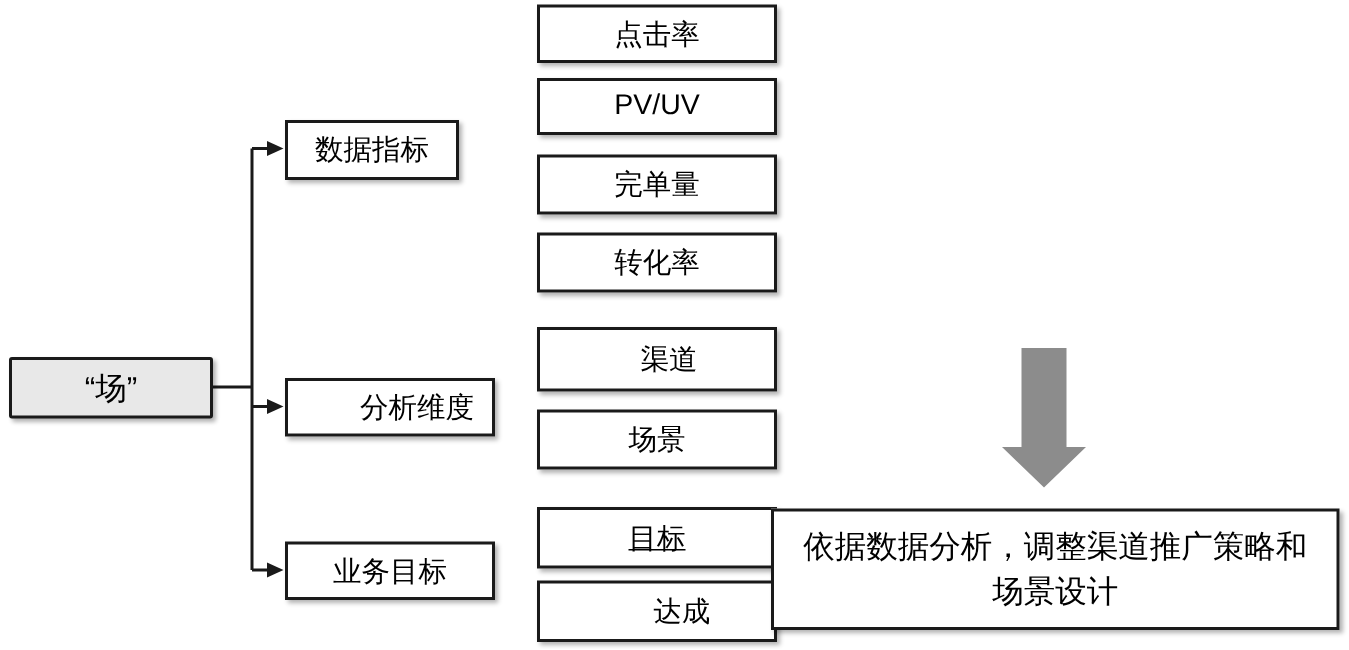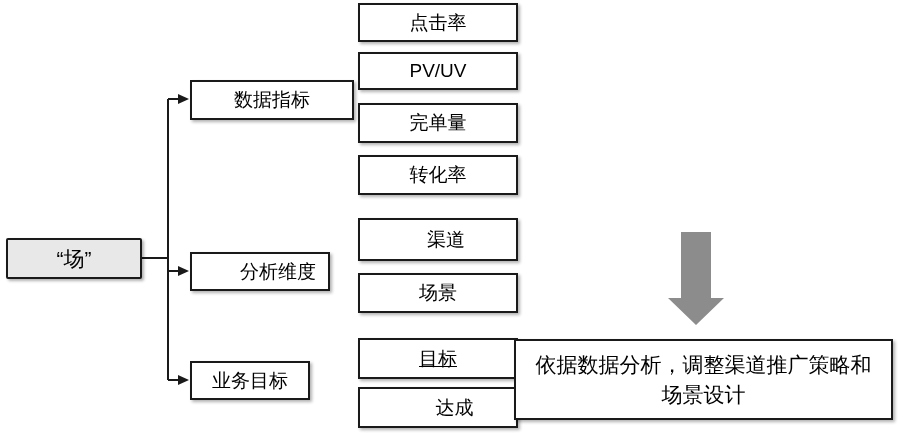--- a/index.html
+++ b/index.html
@@ -27,23 +27,23 @@
     font-size: 19px;
     box-shadow: 2px 2px 3px rgba(0,0,0,0.30);
     white-space: nowrap;
   }
   .root-box {
     left: 6px; top: 238px; width: 136px; height: 41px;
     background: #e8e8e8;
     font-size: 21px;
     border-radius: 2px;
   }
-  .branch-1 { left: 190px; top: 80px;  width: 164px; height: 40px; }
+  .branch-1 { left: 190px; top: 80px;  width: 116px; height: 40px; }
   .branch-2 { left: 190px; top: 252px; width: 140px; height: 39px; padding-left: 36px; }
-  .branch-3 { left: 190px; top: 361px; width: 120px; height: 39px; }
+  .branch-3 { left: 190px; top: 361px; width: 140px; height: 39px; }
   .leaf { left: 342px; width: 160px; margin-left: 16px; }
   .leaf-1 { top: 3px;   height: 39px; }
   .leaf-2 { top: 52px;  height: 38px; }
   .leaf-3 { top: 103px; height: 40px; }
   .leaf-4 { top: 155px; height: 40px; }
   .leaf-5 { top: 218px; height: 43px; padding-left: 16px; }
   .leaf-6 { top: 273px; height: 40px; }
   .leaf-7 { top: 338px; height: 41px; text-decoration: underline; }
   .leaf-8 { top: 387px; height: 41px; padding-left: 33px; }
   .note-box {

